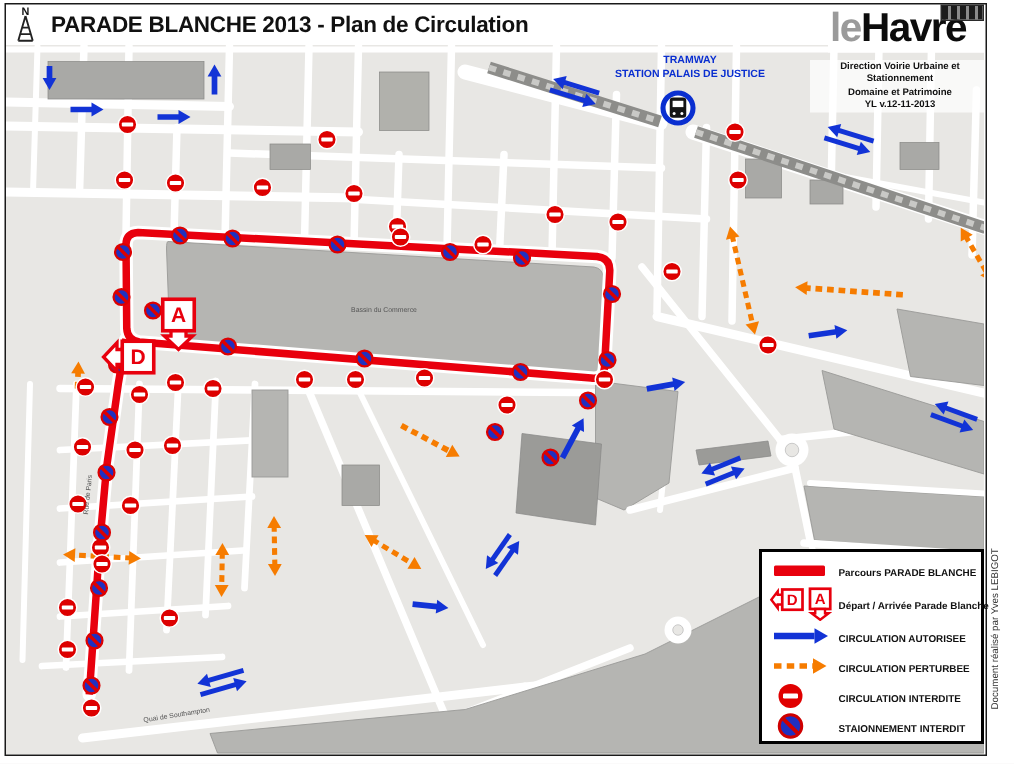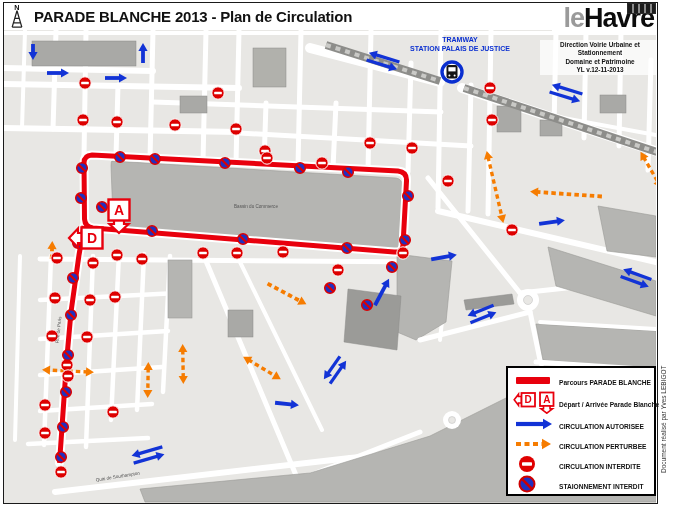--- a/index.html
+++ b/index.html
@@ -10,21 +10,21 @@
   svg.map{position:absolute;left:0;top:0;}
   .header{position:absolute;left:4px;top:3px;width:560px;height:27px;background:#fff;
           display:flex;align-items:center;z-index:4;}
   .north{width:20px;height:29px;margin-left:3px;flex:0 0 20px;}
   .title{font-weight:bold;font-size:15px;color:#111;letter-spacing:-0.2px;
          margin-left:7px;white-space:nowrap;}
   .subtitle{font-weight:bold;font-size:8.5px;color:#111;margin-left:10px;
             white-space:nowrap;padding-top:5px;}
   .logo{position:absolute;left:552px;top:1px;width:104px;height:34px;background:#fff;
         z-index:5;text-align:right;font-weight:bold;font-size:27px;line-height:34px;
-        letter-spacing:-1px;padding-right:2px;box-sizing:border-box;}
+        letter-spacing:-1px;padding-right:12px;box-sizing:border-box;}
   .logo-le{color:#9a9a9a;}
   .logo-havre{color:#0c0c0c;}
   .flag{position:absolute;left:627px;top:3px;width:27px;height:9px;z-index:6;
         background:repeating-linear-gradient(90deg,#1c1c1c 0 4px,#8a8a8a 4px 6px);
         border:1px solid #2a2a2a;}
   .org{position:absolute;left:540px;top:40px;width:120px;z-index:5;text-align:center;
        font-size:6.4px;font-weight:bold;color:#111;line-height:1.3;
        background:rgba(255,255,255,0.75);padding:1px 0;}
   .legend{position:absolute;left:506px;top:366px;width:150px;height:130px;background:#fff;
           border:2.5px solid #000;box-sizing:border-box;padding:4px 0 0 5px;z-index:7;}

